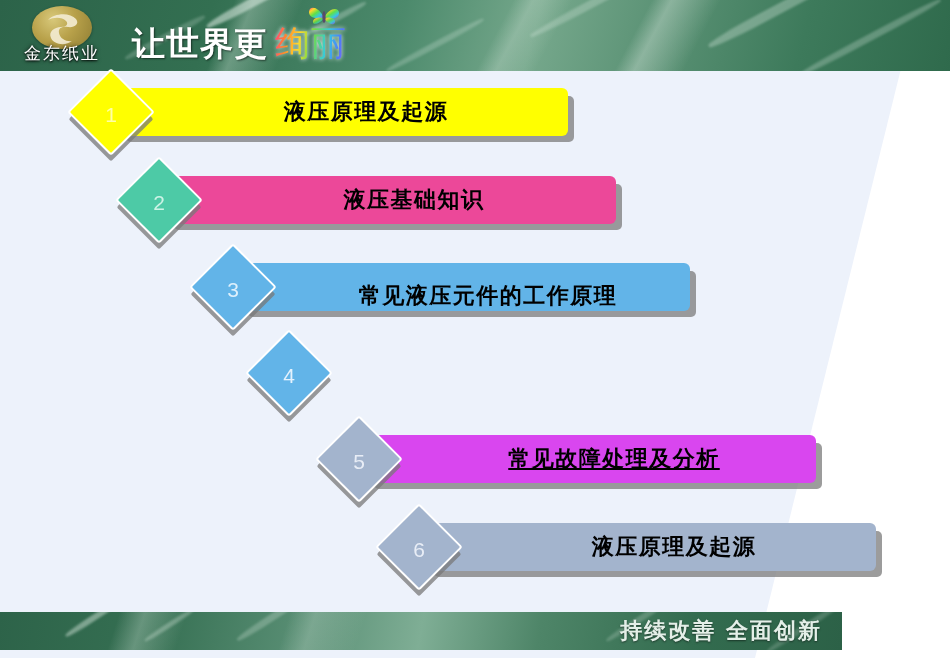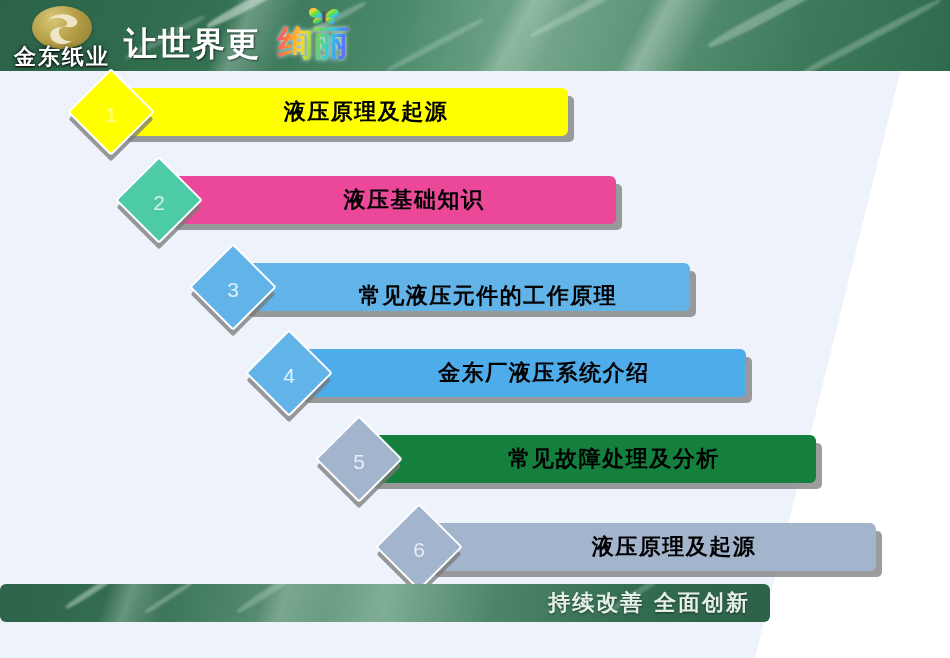--- a/index.html
+++ b/index.html
@@ -43,33 +43,33 @@
   
   .logo{position:absolute;left:8px;top:4px;width:108px;height:64px;}
   .logo-oval{
     position:absolute;left:24px;top:2px;width:60px;height:43px;border-radius:50%;
     background:radial-gradient(circle at 35% 30%,#d8c87a 0%,#b8a14a 45%,#8f7d33 100%);
     box-shadow:0 1px 3px rgba(0,0,0,.35);
   }
   .logo-swoosh{position:absolute;left:36px;top:7px;width:38px;height:36px;}
   .logo-text{
     position:absolute;left:0;top:38px;width:108px;text-align:center;
-    color:#fff;font-size:22px;font-weight:bold;letter-spacing:2px;
+    color:#fff;font-size:17px;font-weight:normal;letter-spacing:2px;
     text-shadow:0 0 4px rgba(0,0,0,.85),0 1px 2px rgba(0,0,0,.9);
     font-family:"DejaVu Sans","Liberation Sans",sans-serif;
   }
 
   
-  .slogan{position:absolute;left:124px;top:20px;display:flex;align-items:baseline;}
+  .slogan{position:absolute;left:132px;top:20px;display:flex;align-items:baseline;}
   .slogan-w{
     font-size:33px;font-weight:bold;color:#ffffff;letter-spacing:1px;
     text-shadow:1px 1px 2px rgba(0,0,0,.55);
   }
   .slogan-c{
-    font-size:35px;font-weight:bold;letter-spacing:1px;margin-left:18px;
+    font-size:35px;font-weight:normal;letter-spacing:1px;margin-left:7px;
     background:linear-gradient(100deg,#ff3b8d 0%,#ff8a2b 18%,#ffd92b 34%,#6ddc4b 52%,#36c9e0 70%,#4f7bfa 86%,#b04ff0 100%);
     -webkit-background-clip:text;background-clip:text;
     -webkit-text-fill-color:transparent;color:transparent;
     filter:drop-shadow(0 0 2px rgba(255,255,255,.9));
   }
   .butterfly{position:absolute;left:307px;top:4px;width:34px;height:26px;}
 
   
   .agenda{position:absolute;left:0;top:71px;width:950px;height:549px;}
   .row{position:absolute;height:48px;}
@@ -93,26 +93,25 @@
   .dnum{
     position:absolute;left:0;top:0;width:62px;height:62px;
     display:flex;align-items:center;justify-content:center;
     transform:rotate(-45deg);
     font-size:21px;font-weight:normal;
     font-family:"Liberation Sans","DejaVu Sans",sans-serif;
   }
 
   
   .footer{
-    position:absolute;left:0;top:584px;width:770px;height:38px;overflow:hidden;
+    position:absolute;left:0;top:612px;width:842px;height:38px;overflow:hidden;
     background:
       linear-gradient(108deg, rgba(255,255,255,0) 14%, rgba(198,220,206,.35) 17%, rgba(255,255,255,0) 22%),
       linear-gradient(108deg, rgba(255,255,255,0) 34%, rgba(198,220,206,.30) 37%, rgba(255,255,255,0) 43%),
       linear-gradient(100deg,#2d6349 0%,#356f52 18%,#5d9278 38%,#7fae95 50%,#4e8568 64%,#336c4f 82%,#2c6147 100%);
-    border-radius: 6px;
   }
   .ftr-streak{position:absolute;background:rgba(219,235,225,.45);filter:blur(1px);transform:rotate(-33deg);border-radius:40%;}
   .f1{left:60px;top:2px;width:70px;height:6px;}
   .f2{left:140px;top:10px;width:60px;height:5px;opacity:.7;}
   .f3{left:230px;top:0px;width:90px;height:7px;opacity:.6;}
   .f4{left:600px;top:4px;width:80px;height:6px;opacity:.5;}
   .f5{left:760px;top:12px;width:90px;height:6px;opacity:.45;}
   .footer-text{
     position:absolute;right:20px;top:50%;transform:translateY(-50%);
     color:#e4efe8;font-size:22px;font-weight:bold;letter-spacing:2px;
@@ -191,30 +190,27 @@
     <div class="row" style="left:202px;top:192px;width:520px;">
       <div class="bar" style="width:450px;background:#62b4e8;align-items:flex-end;">
         <span class="bar-label">常见液压元件的工作原理</span>
       </div>
       <div class="diamond" style="background:#62b4e8;">
         <span class="dnum" style="color:#ddf0fc;">3</span>
       </div>
     </div>
 
     <div class="row" style="left:258px;top:278px;width:520px;">
-      <div class="bar" style="width:450px;background:#4facea;">
-        <span class="bar-label">金东厂液压系统介绍</span>
-      </div>
       <div class="diamond" style="background:#62b4e8;">
         <span class="dnum" style="color:#e4f2fd;">4</span>
       </div>
     </div>
 
     <div class="row" style="left:328px;top:364px;width:520px;">
-      <div class="bar" style="width:450px;background:#15803d;">
+      <div class="bar" style="width:450px;background:#d946ef;text-decoration:underline;">
         <span class="bar-label">常见故障处理及分析</span>
       </div>
       <div class="diamond" style="background:#a3b4cd;">
         <span class="dnum" style="color:#e8edf6;">5</span>
       </div>
     </div>
 
     <div class="row" style="left:388px;top:452px;width:520px;">
       <div class="bar" style="width:450px;background:#a3b4cd;">
         <span class="bar-label">液压原理及起源</span>

